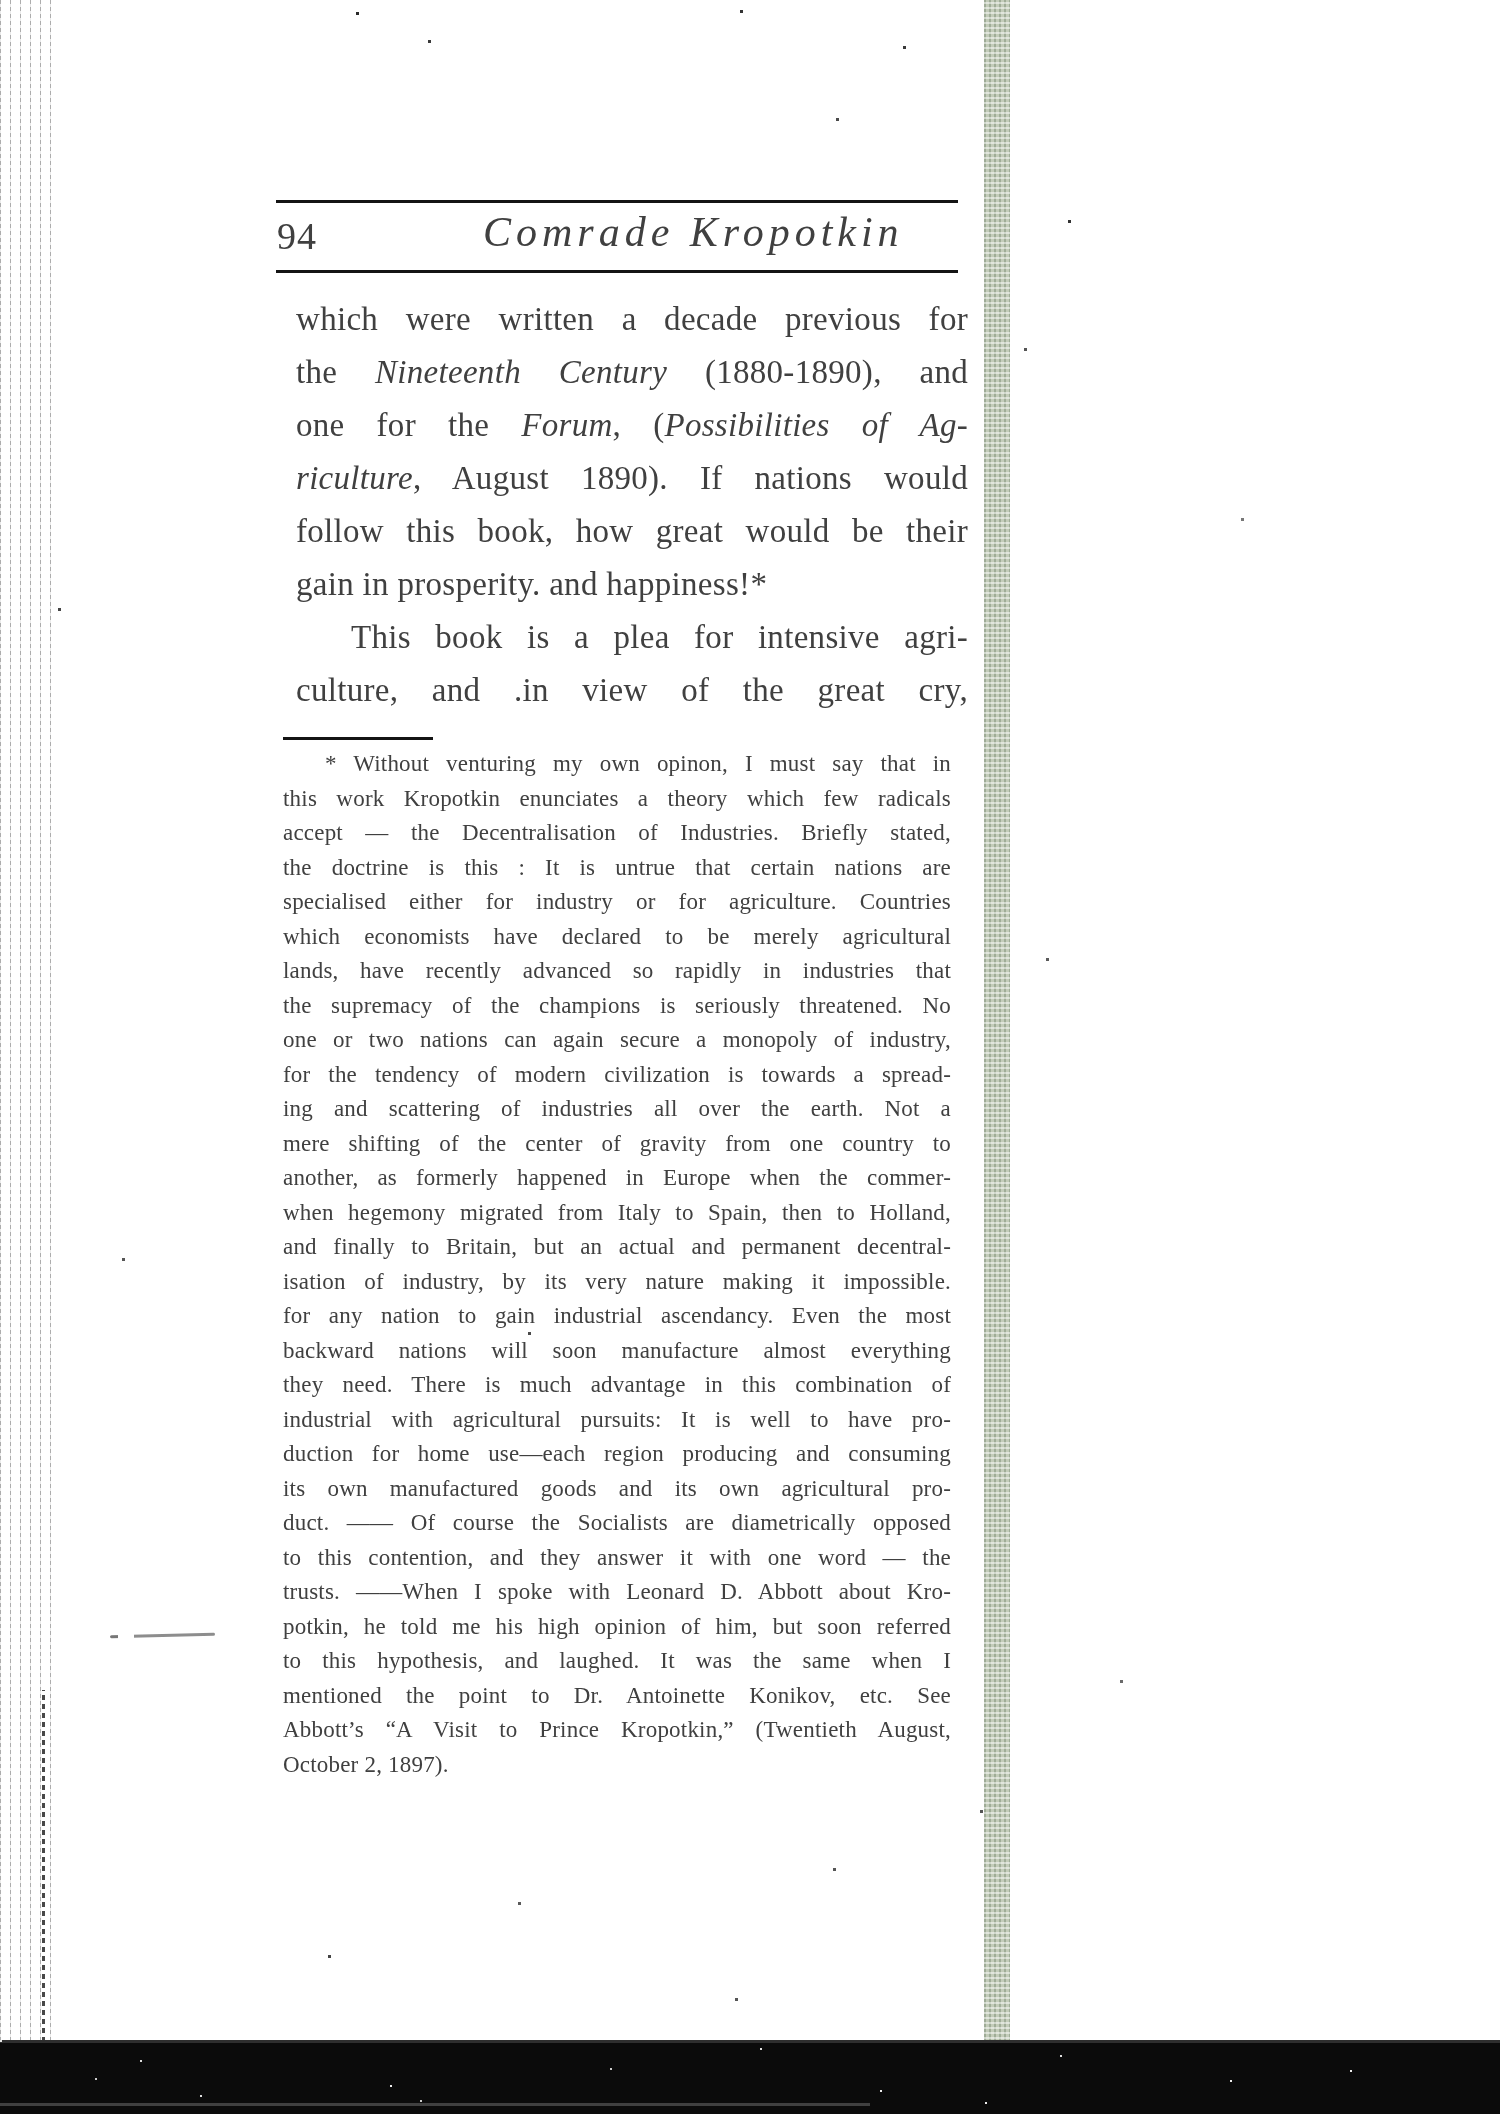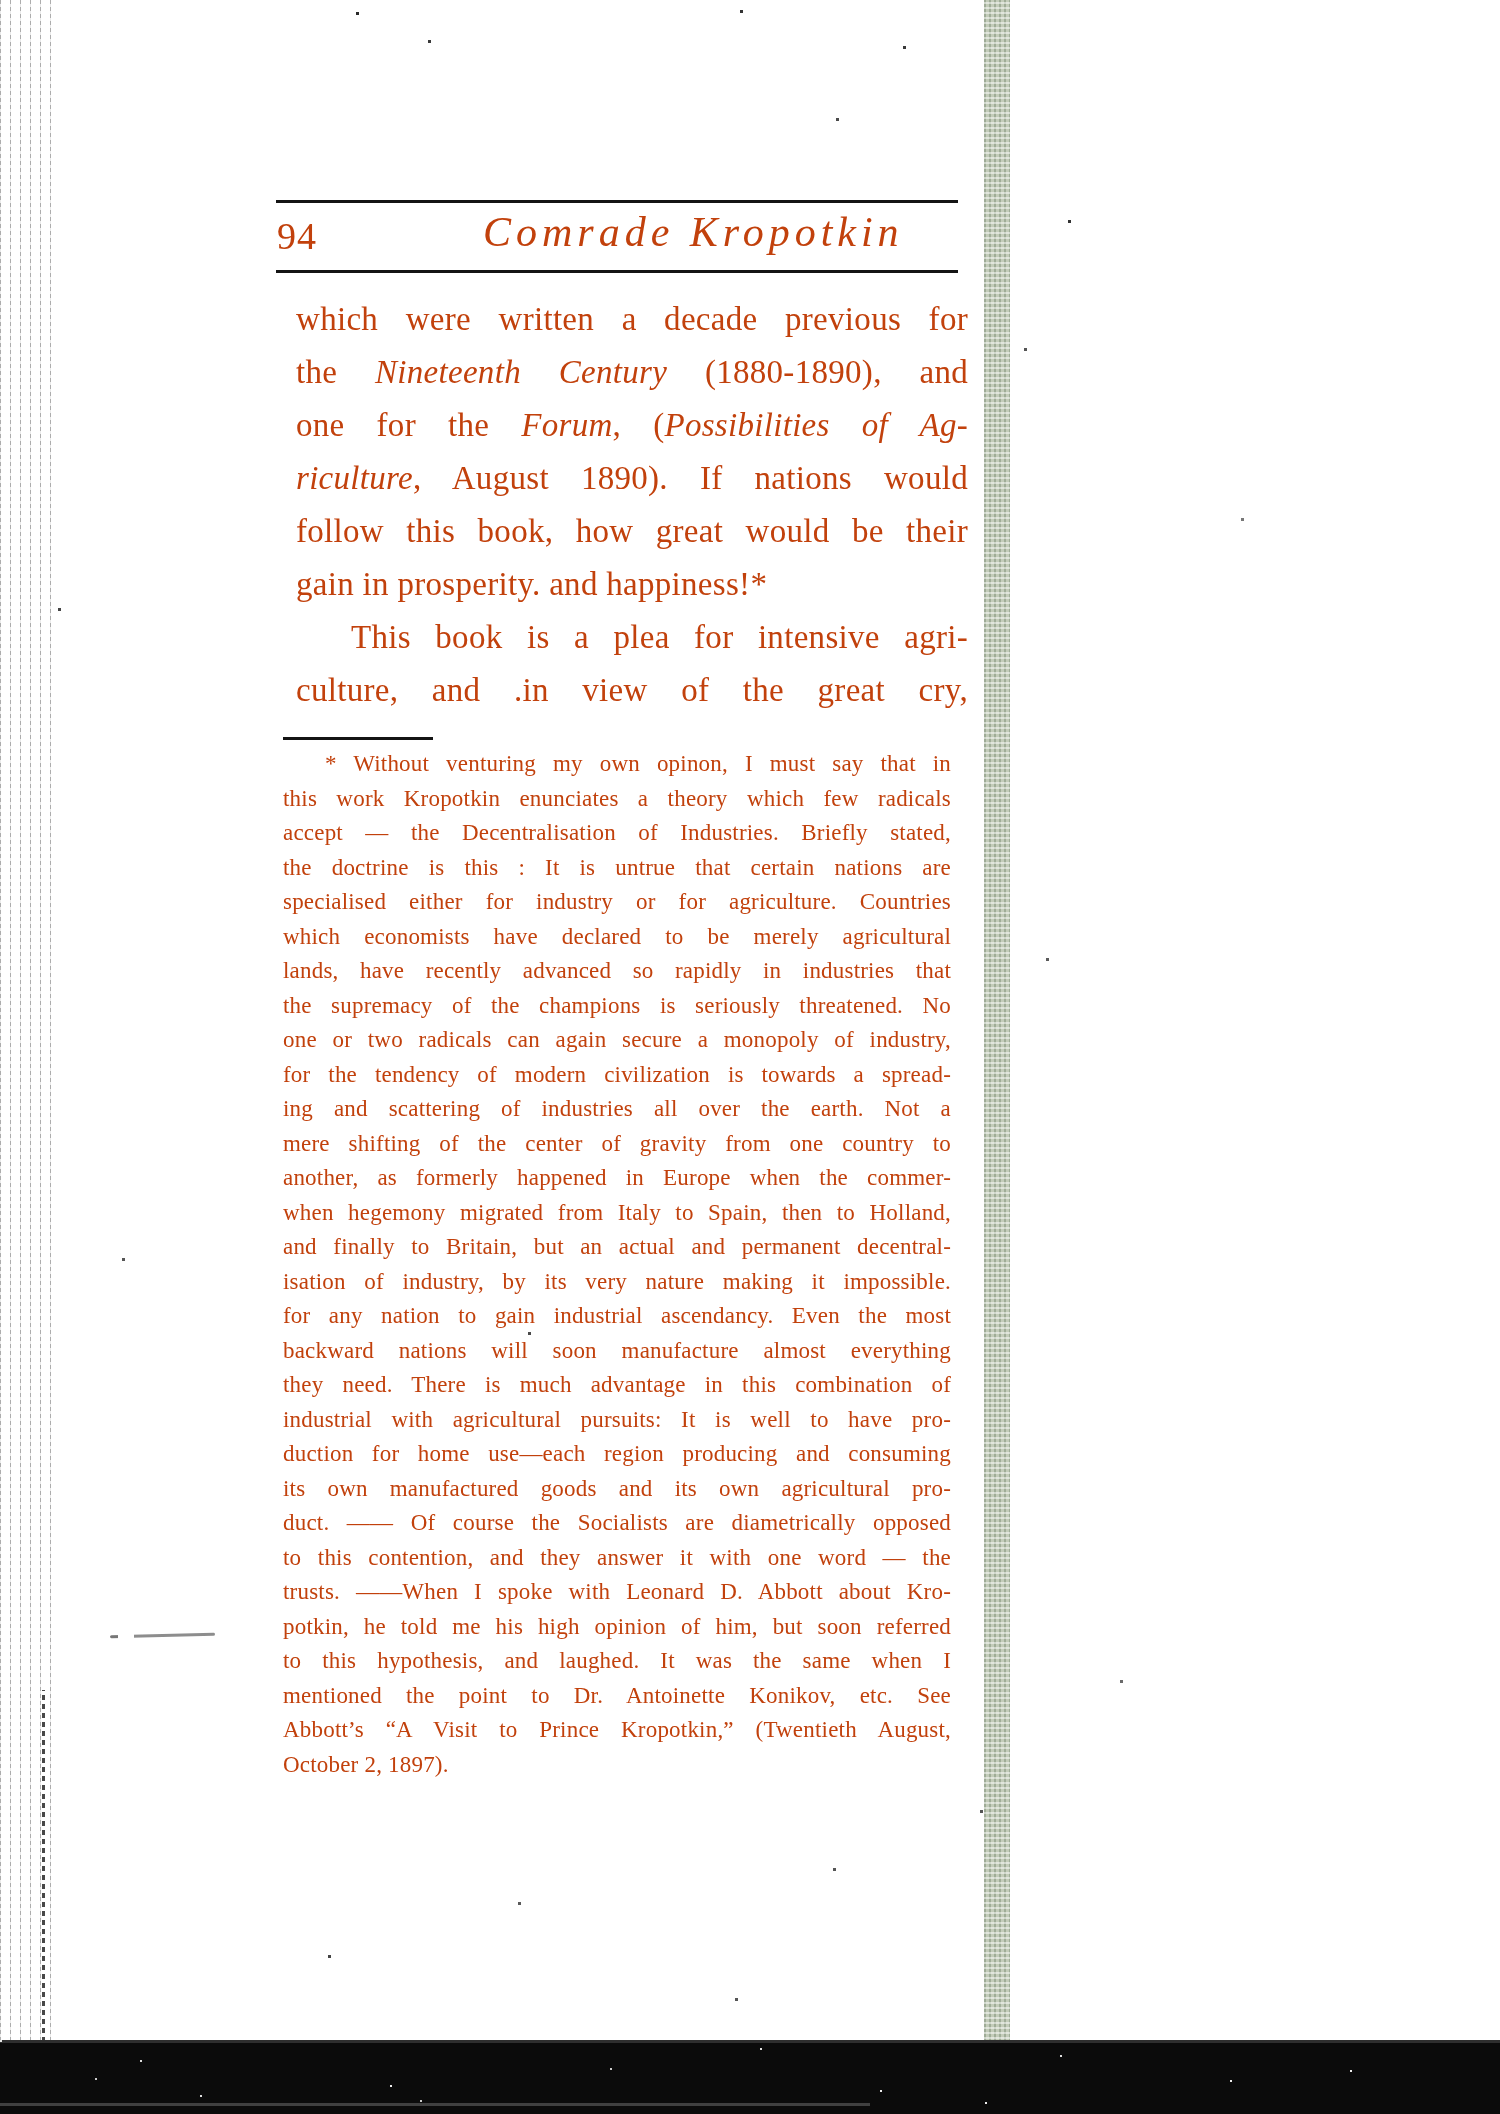--- a/index.html
+++ b/index.html
@@ -1,18 +1,18 @@
 <!DOCTYPE html>
 <html><head>
 <meta charset="utf-8">
 <style>
   html,body{margin:0;padding:0;background:#ffffff;}
   .page{
     position:relative;width:1500px;height:2114px;background:#ffffff;
-    overflow:hidden;font-family:"Liberation Serif",serif;color:#c2410c;
+    overflow:hidden;font-family:"Liberation Serif",serif;color:#404040;
   }
   
   .band-left{
     position:absolute;left:0;top:0;width:54px;height:2114px;
     background:
       repeating-linear-gradient(0deg, rgba(255,255,255,.75) 0 3px, rgba(0,0,0,0) 3px 7px),
       repeating-linear-gradient(90deg, rgba(40,40,40,.38) 0 1px, rgba(0,0,0,0) 1px 10px);
   }
   .band-left-dark{
     position:absolute;left:42px;top:1690px;width:3px;height:352px;
@@ -99,21 +99,21 @@
   <div class="fnrule"></div>
   <div class="footnote">
       <div class="fline indent">* Without venturing my own opinon, I must say that in</div>
       <div class="fline">this work Kropotkin enunciates a theory which few radicals</div>
       <div class="fline">accept — the Decentralisation of Industries. Briefly stated,</div>
       <div class="fline">the doctrine is this : It is untrue that certain nations are</div>
       <div class="fline">specialised either for industry or for agriculture. Countries</div>
       <div class="fline">which economists have declared to be merely agricultural</div>
       <div class="fline">lands, have recently advanced so rapidly in industries that</div>
       <div class="fline">the supremacy of the champions is seriously threatened. No</div>
-      <div class="fline">one or two radicals can again secure a monopoly of industry,</div>
+      <div class="fline">one or two nations can again secure a monopoly of industry,</div>
       <div class="fline">for the tendency of modern civilization is towards a spread-</div>
       <div class="fline">ing and scattering of industries all over the earth. Not a</div>
       <div class="fline">mere shifting of the center of gravity from one country to</div>
       <div class="fline">another, as formerly happened in Europe when the commer-</div>
       <div class="fline">when hegemony migrated from Italy to Spain, then to Holland,</div>
       <div class="fline">and finally to Britain, but an actual and permanent decentral-</div>
       <div class="fline">isation of industry, by its very nature making it impossible.</div>
       <div class="fline">for any nation to gain industrial ascendancy. Even the most</div>
       <div class="fline">backward nations will soon manufacture almost everything</div>
       <div class="fline">they need. There is much advantage in this combination of</div>

